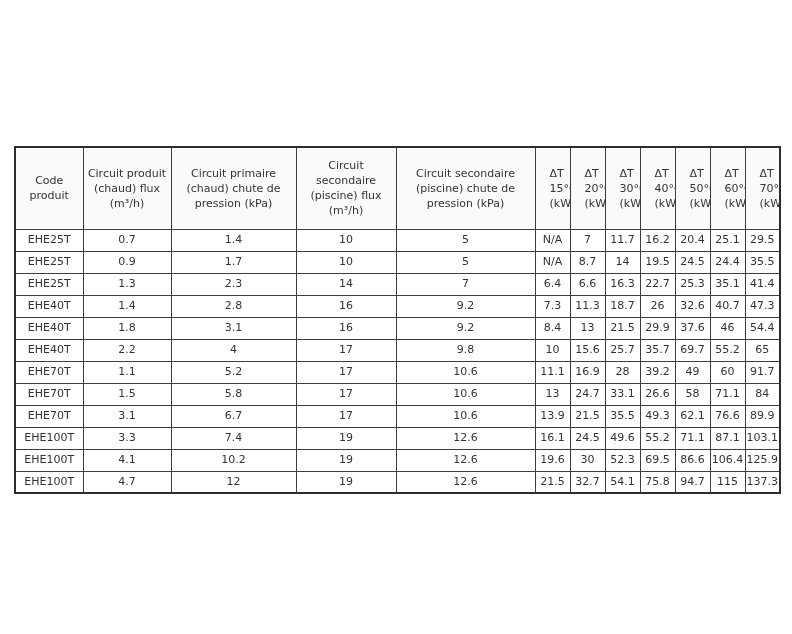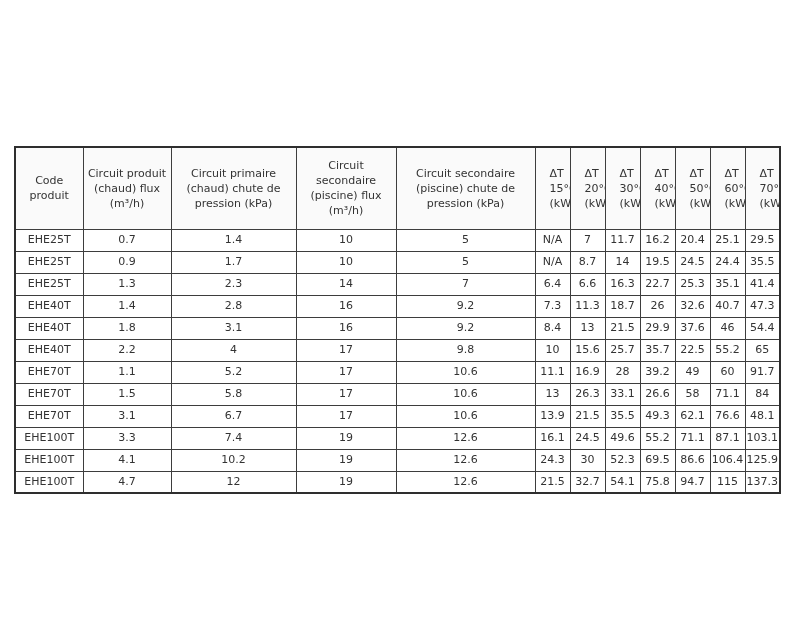--- a/index.html
+++ b/index.html
@@ -166,21 +166,21 @@
         <tr>
           <td>EHE40T</td>
           <td>2.2</td>
           <td>4</td>
           <td>17</td>
           <td>9.8</td>
           <td>10</td>
           <td>15.6</td>
           <td>25.7</td>
           <td>35.7</td>
-          <td>22.5</td>
+          <td>69.7</td>
           <td>55.2</td>
           <td>65</td>
         </tr>
         <tr>
           <td>EHE70T</td>
           <td>1.1</td>
           <td>5.2</td>
           <td>17</td>
           <td>10.6</td>
           <td>11.1</td>
@@ -191,40 +191,40 @@
           <td>60</td>
           <td>91.7</td>
         </tr>
         <tr>
           <td>EHE70T</td>
           <td>1.5</td>
           <td>5.8</td>
           <td>17</td>
           <td>10.6</td>
           <td>13</td>
-          <td>26.3</td>
+          <td>24.7</td>
           <td>33.1</td>
           <td>26.6</td>
           <td>58</td>
           <td>71.1</td>
           <td>84</td>
         </tr>
         <tr>
           <td>EHE70T</td>
           <td>3.1</td>
           <td>6.7</td>
           <td>17</td>
           <td>10.6</td>
           <td>13.9</td>
           <td>21.5</td>
           <td>35.5</td>
           <td>49.3</td>
           <td>62.1</td>
           <td>76.6</td>
-          <td>48.1</td>
+          <td>89.9</td>
         </tr>
         <tr>
           <td>EHE100T</td>
           <td>3.3</td>
           <td>7.4</td>
           <td>19</td>
           <td>12.6</td>
           <td>16.1</td>
           <td>24.5</td>
           <td>49.6</td>
@@ -232,21 +232,21 @@
           <td>71.1</td>
           <td>87.1</td>
           <td>103.1</td>
         </tr>
         <tr>
           <td>EHE100T</td>
           <td>4.1</td>
           <td>10.2</td>
           <td>19</td>
           <td>12.6</td>
-          <td>24.3</td>
+          <td>19.6</td>
           <td>30</td>
           <td>52.3</td>
           <td>69.5</td>
           <td>86.6</td>
           <td>106.4</td>
           <td>125.9</td>
         </tr>
         <tr>
           <td>EHE100T</td>
           <td>4.7</td>

